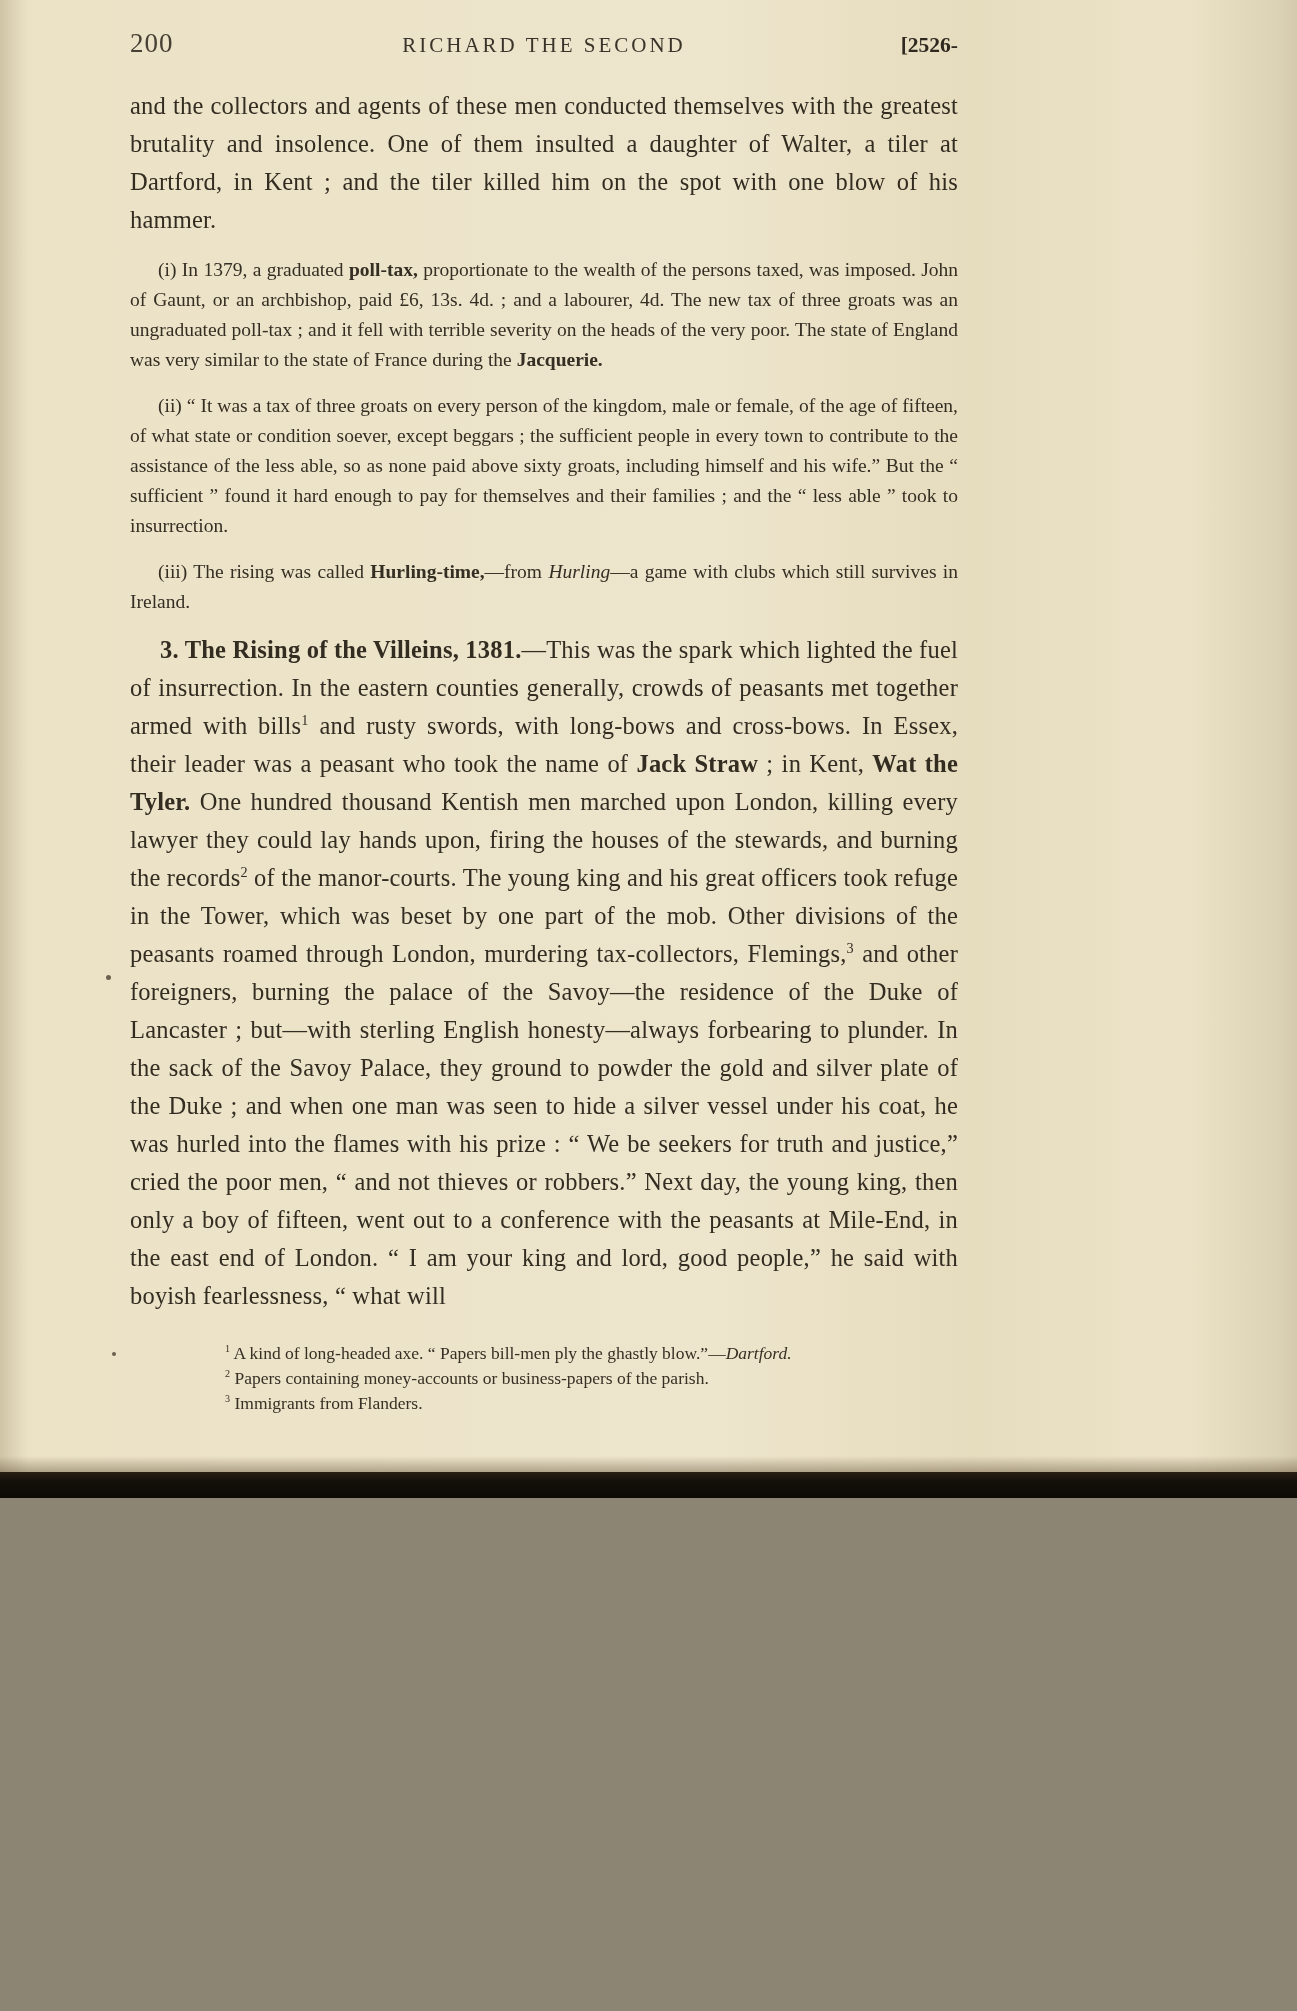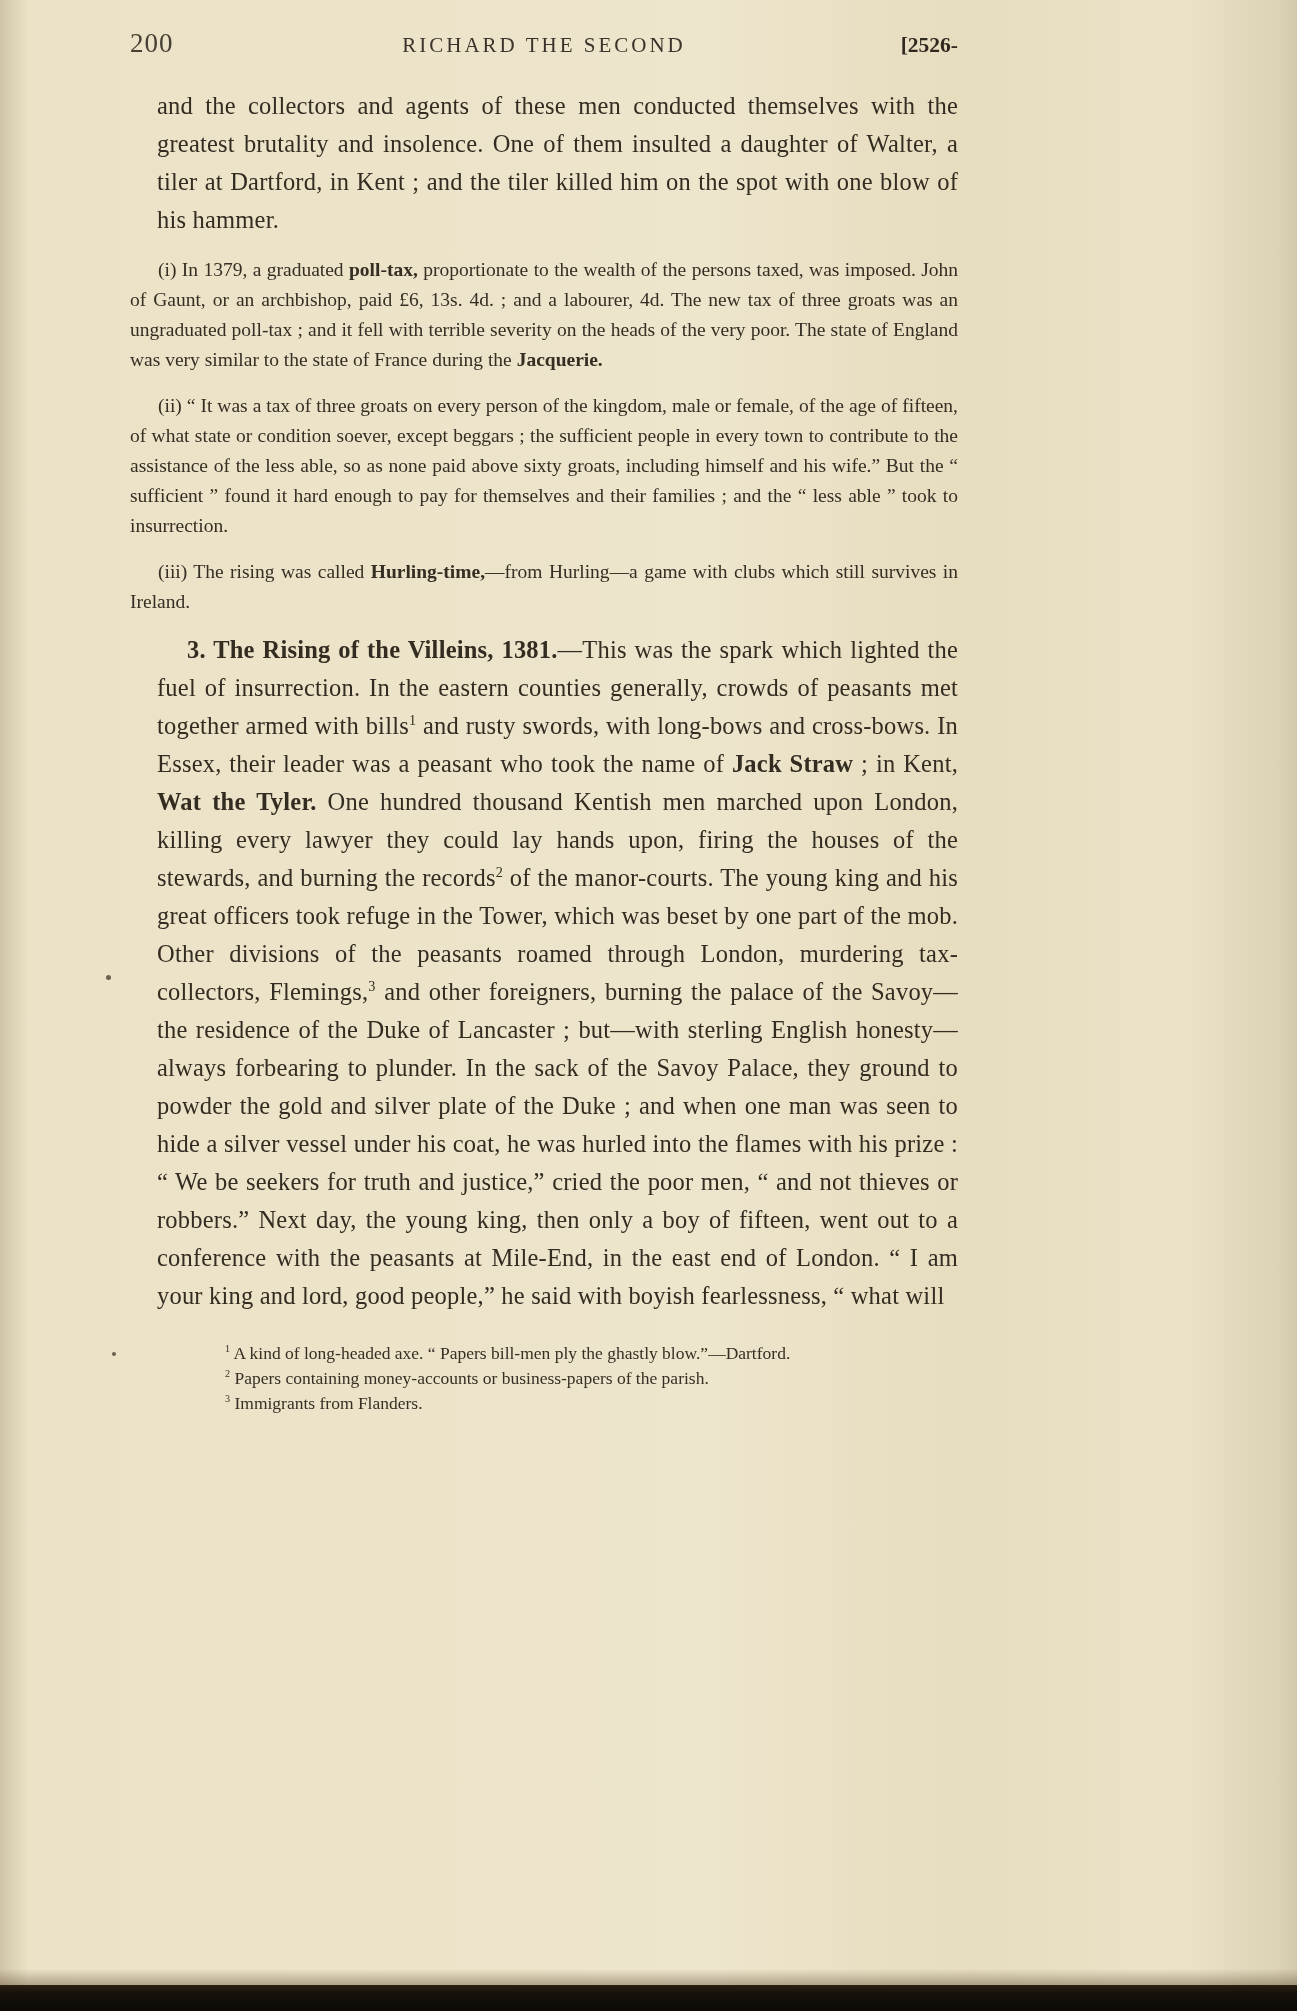--- a/index.html
+++ b/index.html
@@ -1,20 +1,20 @@
 <!DOCTYPE html>
 <html><head>
 <meta charset="utf-8">
 <style>
   * { box-sizing: border-box; }
   html, body { margin: 0; padding: 0; background: #8d8574; }
   .page {
     position: relative;
     width: 1297px;
-    height: 2011px;
+    height: 1498px;
     margin: 0;
     overflow: hidden;
     font-family: "Liberation Serif", "DejaVu Serif", serif;
     color: #332c21;
     background:
       linear-gradient(90deg, rgba(110,90,50,0.22) 0%, rgba(110,90,50,0.0) 2.2%),
       linear-gradient(270deg, rgba(100,82,45,0.16) 0%, rgba(100,82,45,0.10) 1.5%, rgba(100,82,45,0.0) 8%),
       linear-gradient(90deg, #ebe2c6 0%, #ede5cc 55%, #e6dcbe 75%, #ebe2c7 88%, #e9e0c4 100%);
   }
   .content {
@@ -47,35 +47,34 @@
     font-size: 21.5px;
     font-weight: bold;
     color: #2f2920;
   }
   p { margin: 0; }
   .main {
     font-size: 24.5px;
     line-height: 38px;
     text-align: justify;
     letter-spacing: 0.2px;
-    margin-left: 27px;
   }
   .indent { text-indent: 30px; }
   .note {
     font-size: 19.5px;
     line-height: 30px;
     text-align: justify;
     text-indent: 28px;
     margin-top: 16px;
     color: #352e23;
   }
   .section { margin-top: 14px; }
   sup { font-size: 0.58em; vertical-align: super; line-height: 0; }
   .b { font-weight: bold; }
-  .i { }
+  .i { font-style: italic; }
   .footnotes {
     margin-top: 26px;
     margin-left: 95px;
     width: 672px;
     font-size: 17.5px;
     line-height: 25px;
     color: #372f24;
   }
   .footnote { text-align: left; }
   .scan-fade {

